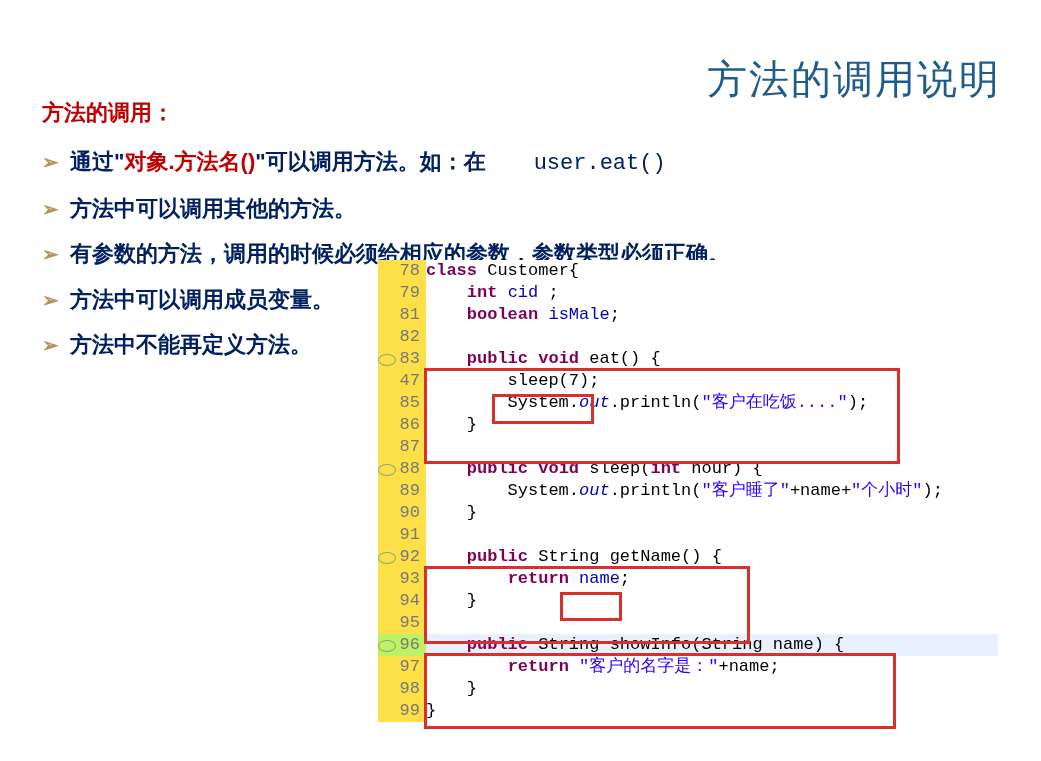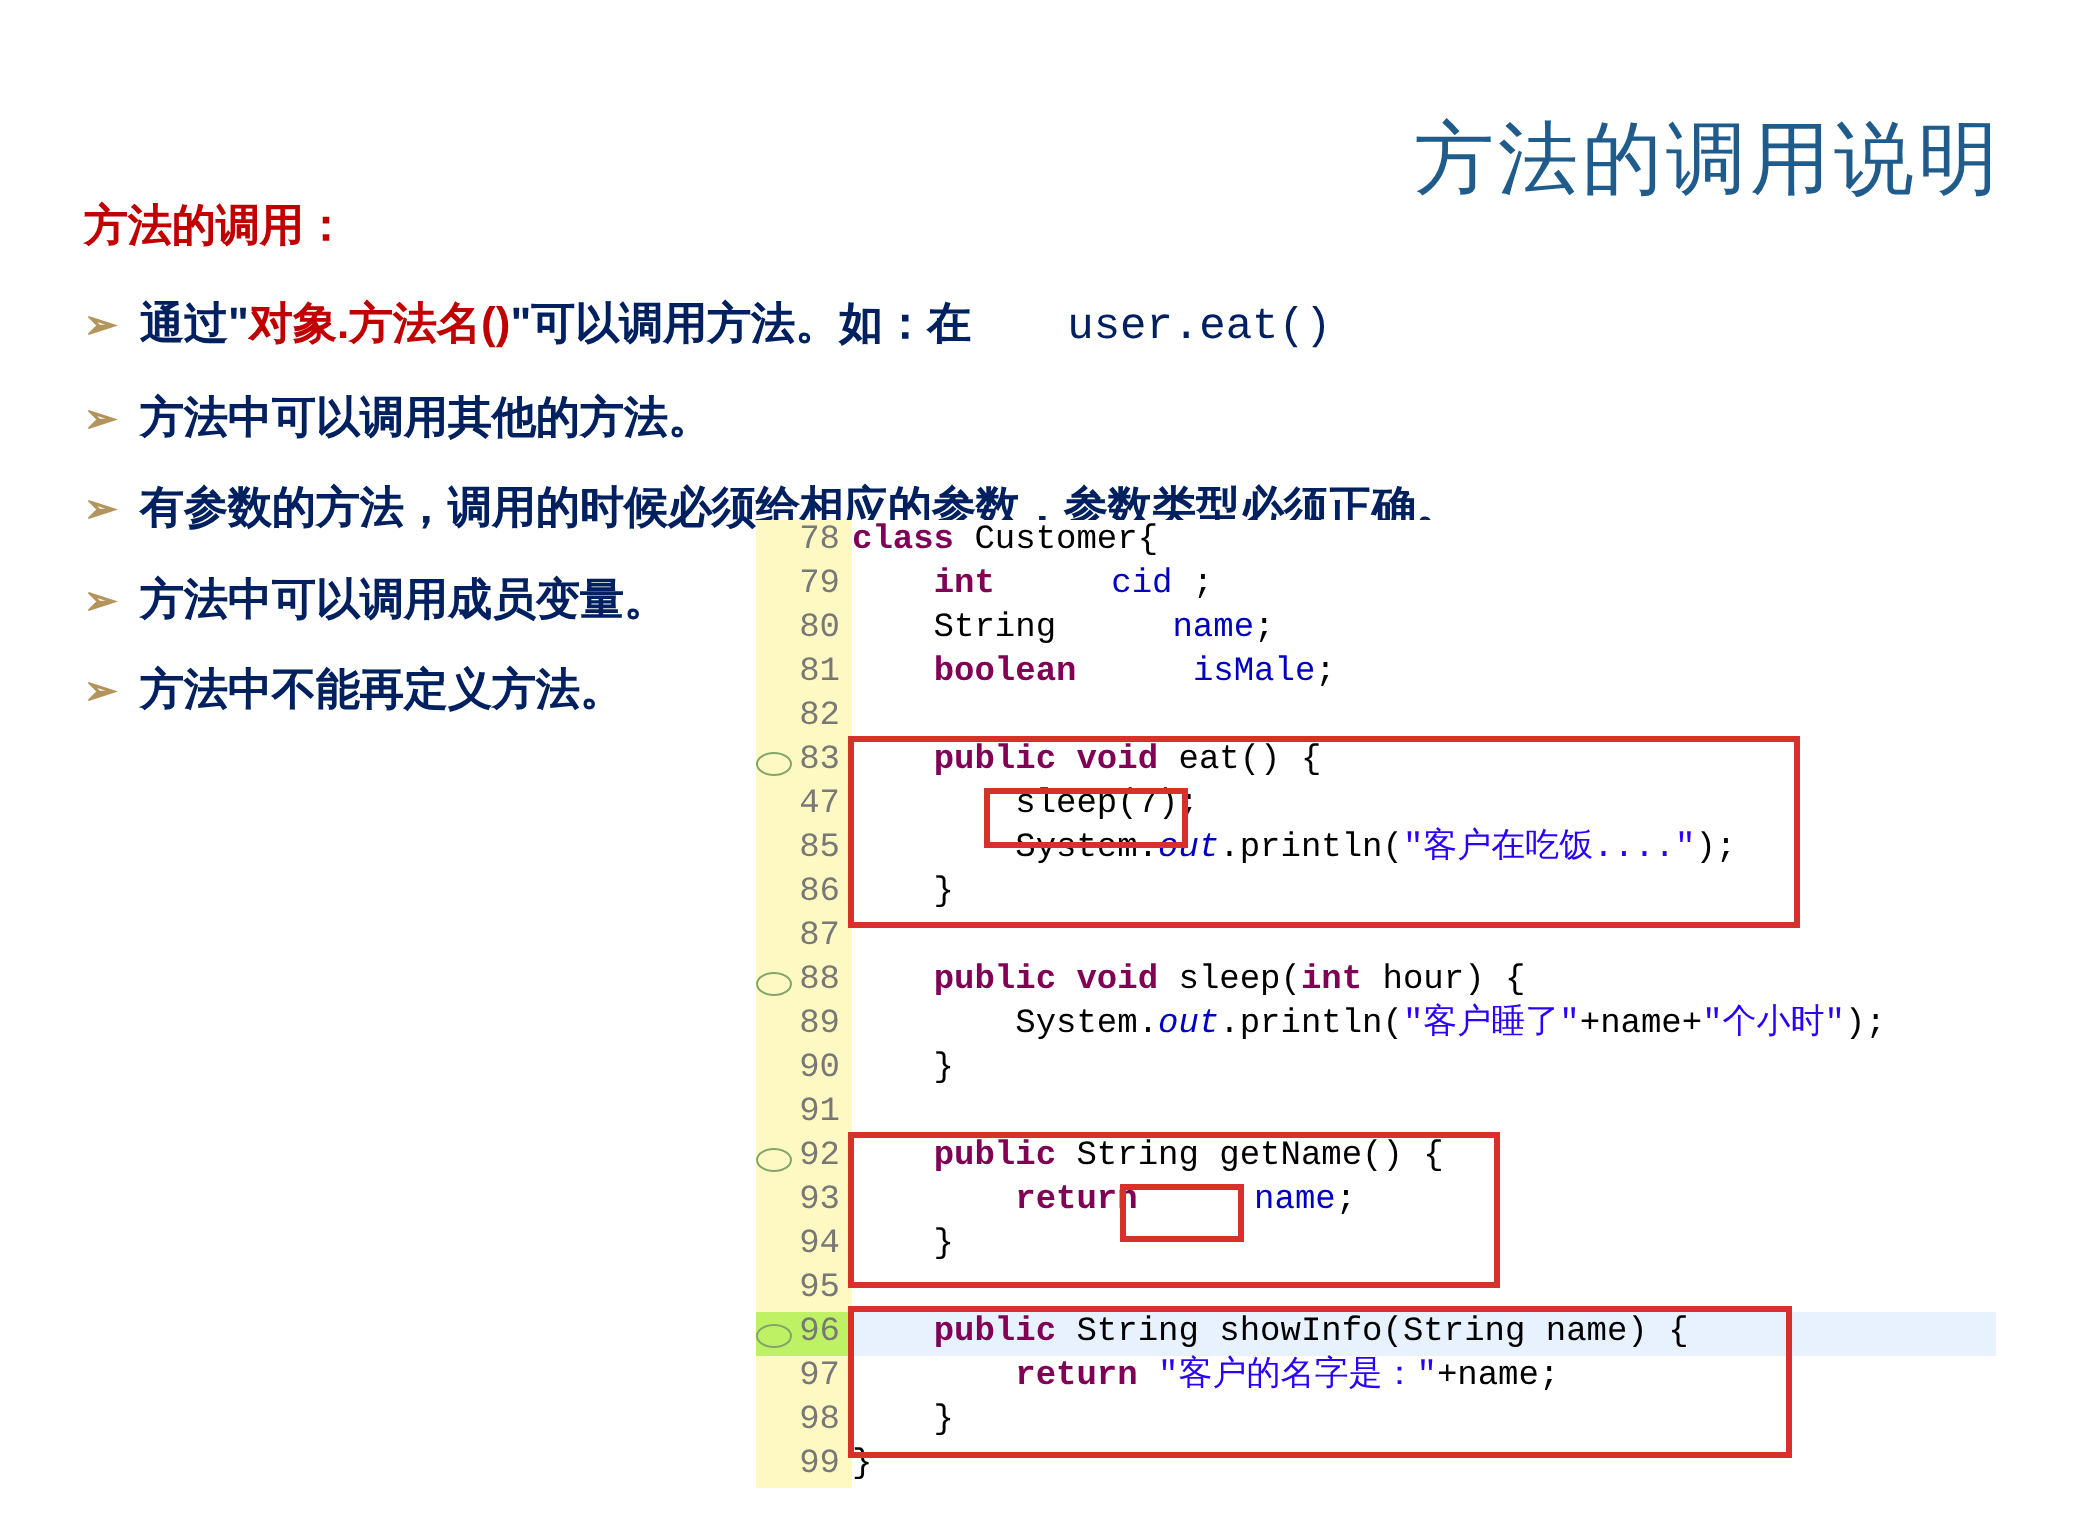--- a/index.html
+++ b/index.html
@@ -66,25 +66,25 @@
   .code-line {
     display: flex;
     white-space: pre;
   }
   .gutter {
     width: 42px;
     text-align: right;
     color: #787878;
     padding-right: 6px;
     flex-shrink: 0;
-    background: #fef9c3;
+    background: #fde047;
   }
   .code-text { flex: 1; position: relative; }
   .kw { color: #7f0055; font-weight: bold; }
-  .field { color: #0000c0; margin-left: 48px; }
+  .field { color: #0000c0; }
   .static-f { color: #0000c0; font-style: italic; }
   .str { color: #2a00ff; }
   .plain { color: #000; }
 
   .hl-line .code-text { background: #e8f2fe; }
   .hl-line .gutter { background: #bef264; }
 
   .redbox {
     position: absolute;
     border: 3px solid #d8302a;
@@ -139,21 +139,20 @@
 
   <div class="bullet-line">
     <span class="bullet-arrow">➢</span>
     <span>方法中不能再定义方法。</span>
   </div>
 </div>
 
 <div class="code-area" id="code-area">
     <div class="code-line"><div class="gutter">78</div><div class="code-text"><span class="kw">class</span><span class="plain"> Customer{</span></div></div>
     <div class="code-line"><div class="gutter">79</div><div class="code-text"><span class="plain">    </span><span class="kw">int</span><span class="plain"> </span><span class="field">cid</span><span class="plain"> ;</span></div></div>
-    <div class="code-line"><div class="gutter">80</div><div class="code-text"><span class="plain">    String </span><span class="field">name</span><span class="plain">;</span></div></div>
     <div class="code-line"><div class="gutter">81</div><div class="code-text"><span class="plain">    </span><span class="kw">boolean</span><span class="plain"> </span><span class="field">isMale</span><span class="plain">;</span></div></div>
     <div class="code-line"><div class="gutter">82</div><div class="code-text"><span class="plain"></span></div></div>
     <div class="code-line"><div class="gutter"><span class="gutter-wrap">83<span class="circle-anno"></span></span></div><div class="code-text"><span class="plain">    </span><span class="kw">public</span><span class="plain"> </span><span class="kw">void</span><span class="plain"> eat() {</span></div></div>
     <div class="code-line"><div class="gutter">47</div><div class="code-text"><span class="plain">        sleep(7);</span></div></div>
     <div class="code-line"><div class="gutter">85</div><div class="code-text"><span class="plain">        System.</span><span class="static-f">out</span><span class="plain">.println(</span><span class="str">"客户在吃饭...."</span><span class="plain">);</span></div></div>
     <div class="code-line"><div class="gutter">86</div><div class="code-text"><span class="plain">    }</span></div></div>
     <div class="code-line"><div class="gutter">87</div><div class="code-text"><span class="plain"></span></div></div>
     <div class="code-line"><div class="gutter"><span class="gutter-wrap">88<span class="circle-anno"></span></span></div><div class="code-text"><span class="plain">    </span><span class="kw">public</span><span class="plain"> </span><span class="kw">void</span><span class="plain"> sleep(</span><span class="kw">int</span><span class="plain"> hour) {</span></div></div>
     <div class="code-line"><div class="gutter">89</div><div class="code-text"><span class="plain">        System.</span><span class="static-f">out</span><span class="plain">.println(</span><span class="str">"客户睡了"</span><span class="plain">+name+</span><span class="str">"个小时"</span><span class="plain">);</span></div></div>
     <div class="code-line"><div class="gutter">90</div><div class="code-text"><span class="plain">    }</span></div></div>

